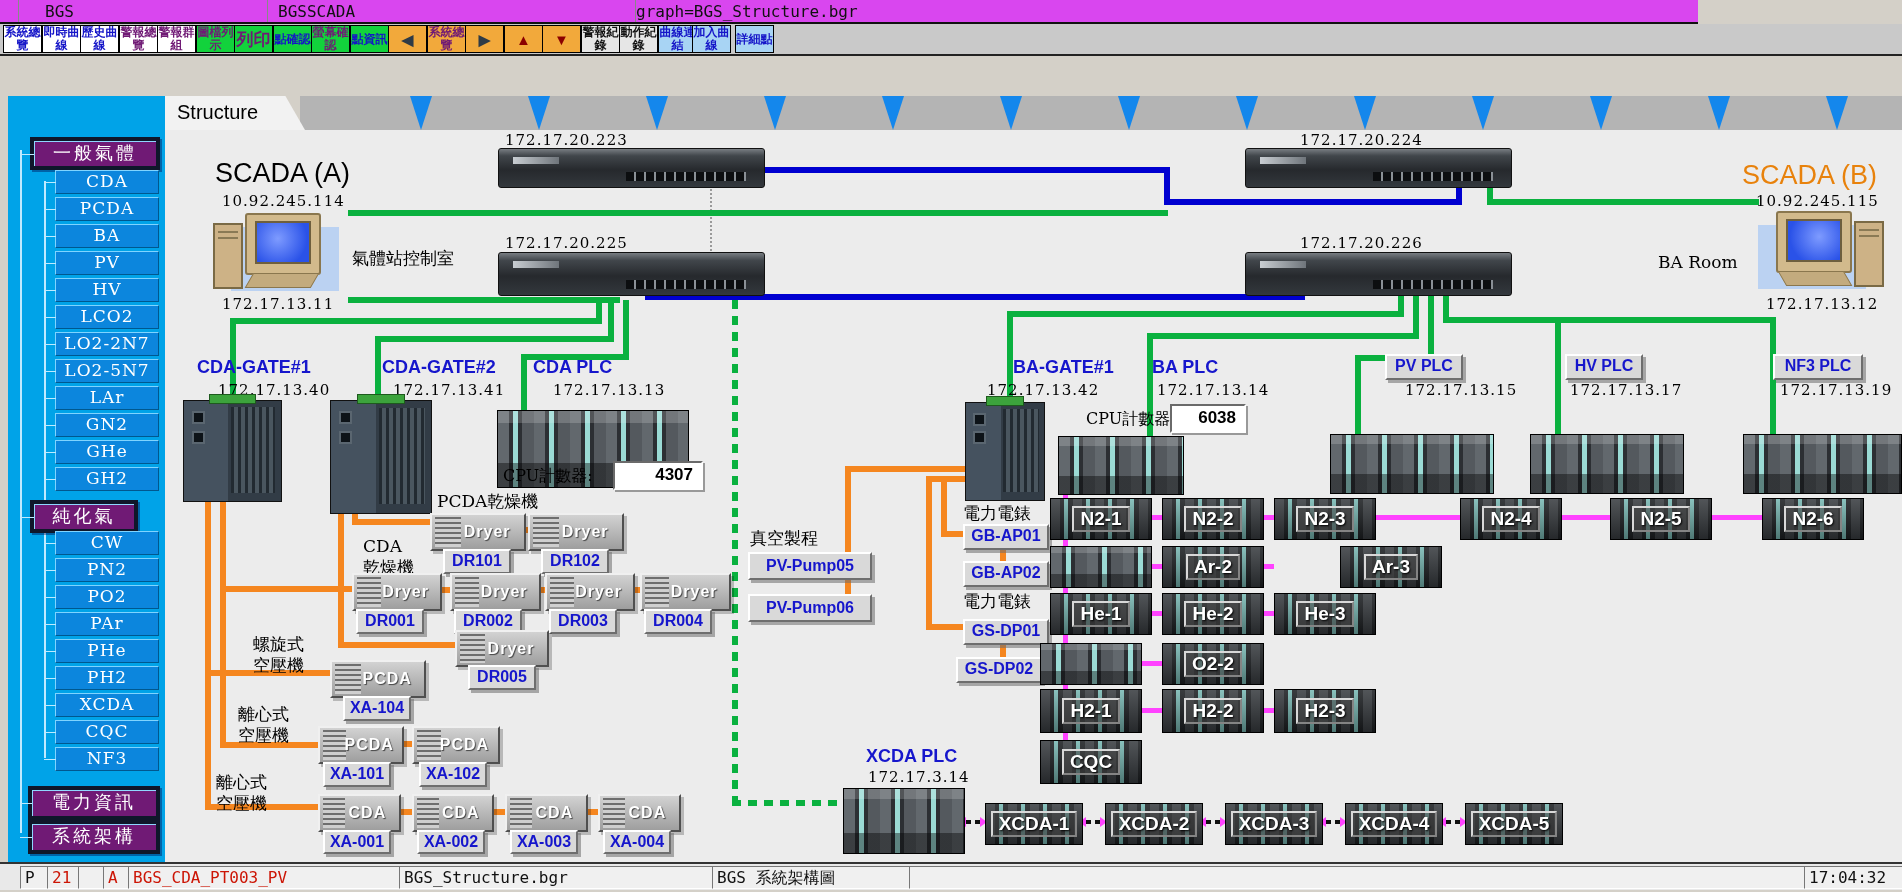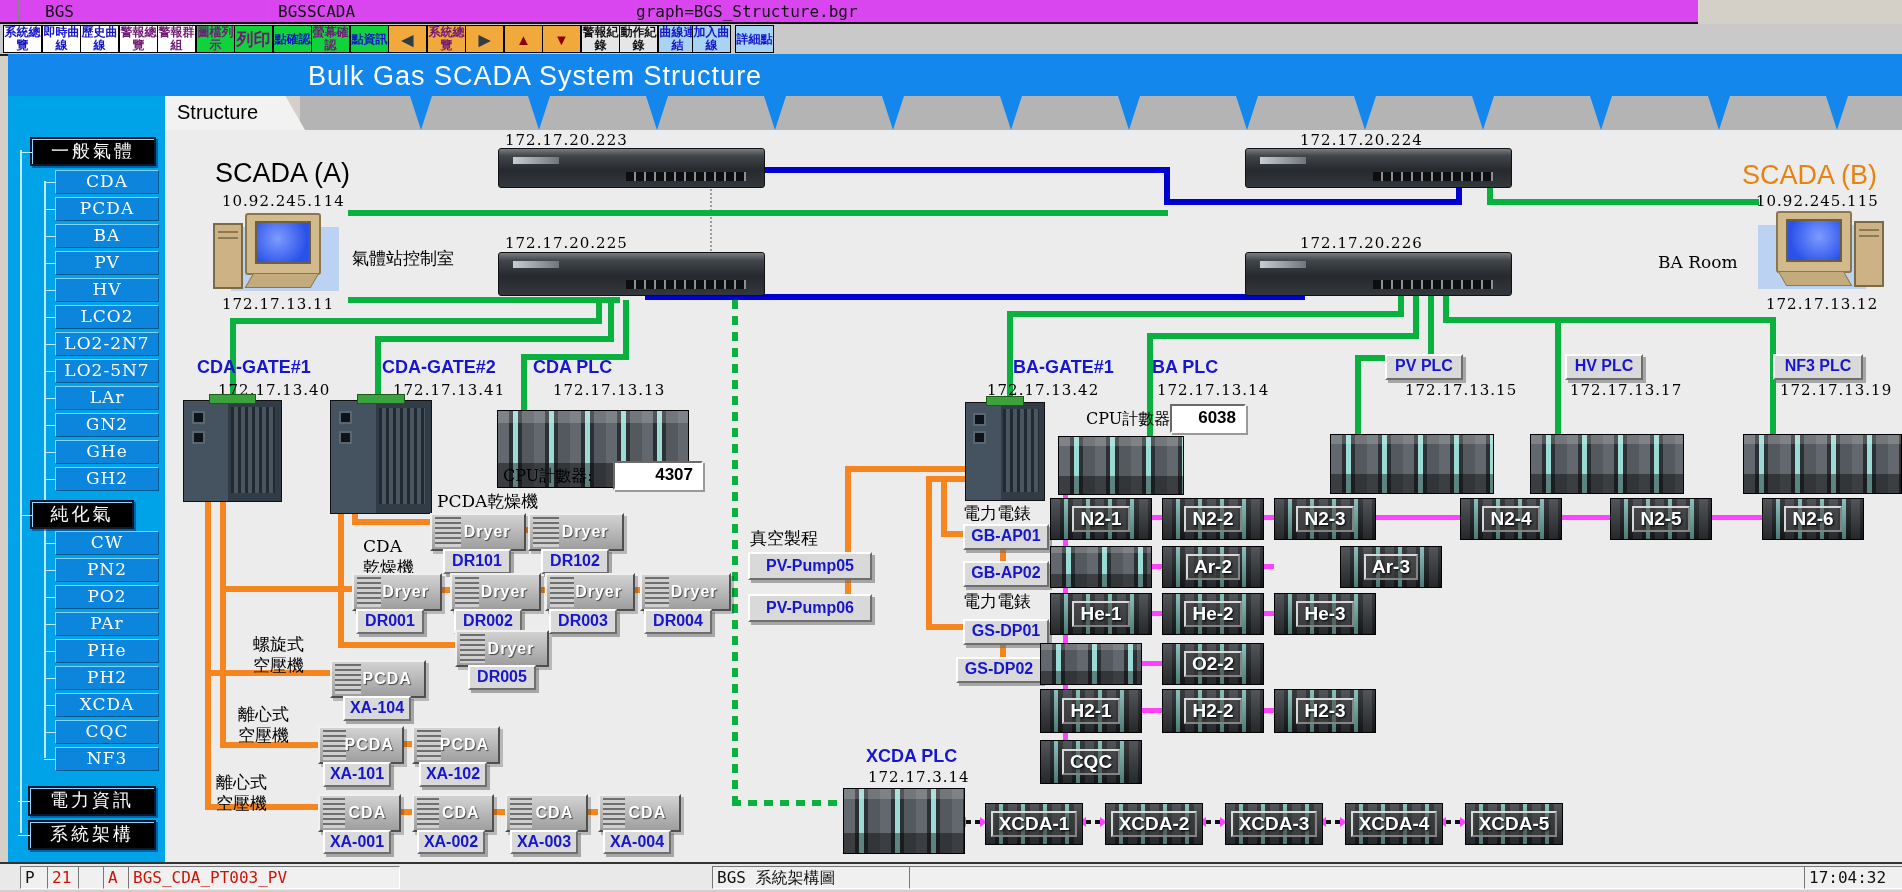--- a/index.html
+++ b/index.html
@@ -17,21 +17,21 @@
   .ar{font-size:15px;color:#2F3B46;} .arr{font-size:15px;color:#8B0000;}
   
   .banner{position:absolute;left:8px;top:54px;width:1894px;height:42px;background:#1487EC;}
   .banner .title{position:absolute;left:300px;top:7px;color:#fff;font:27px "Liberation Sans",sans-serif;letter-spacing:1px;white-space:nowrap;}
   .tabstrip{position:absolute;left:300px;top:96px;width:1602px;height:34px;background:#B4B4B4;}
   .tab-active{position:absolute;left:165px;top:96px;width:140px;height:34px;background:#F2F2F2;clip-path:polygon(0 0,86% 0,100% 100%,0 100%);}
   .tab-active span{position:absolute;left:12px;top:5px;font:20px "Liberation Sans",sans-serif;color:#000;}
   .wedge{position:absolute;top:96px;width:0;height:0;border-left:11px solid transparent;border-right:11px solid transparent;border-top:34px solid #1487EC;}
   
   .sidebar{position:absolute;left:8px;top:96px;width:157px;height:766px;background:#00A3E8;}
-  .sb-head{position:absolute;background:#000000;border:2px solid #0f172a;box-shadow:inset 1px 1px 0 #8fd7ff,2px 2px 0 rgba(0,0,70,.4);color:#fff;font:18px "DejaVu Serif",serif;text-align:center;letter-spacing:3px;line-height:24px;cursor:pointer;}
+  .sb-head{position:absolute;background:#701a75;border:4px solid #0f172a;box-shadow:inset 1px 1px 0 #8fd7ff,2px 2px 0 rgba(0,0,70,.4);color:#fff;font:18px "DejaVu Serif",serif;text-align:center;letter-spacing:3px;line-height:24px;cursor:pointer;}
   .sb-item{position:absolute;width:102px;height:22px;background:#0C86DD;border-top:1px solid #7fd4ff;border-left:1px solid #7fd4ff;border-bottom:1px solid #00588f;border-right:1px solid #00588f;color:#fff;font:17px "DejaVu Serif",serif;text-align:center;line-height:21px;letter-spacing:1px;cursor:pointer;}
   .sb-item::before,.sb-head::before{content:'';position:absolute;left:-12px;top:50%;width:12px;height:1px;background:#BFEAFF;}
   .tline{position:absolute;background:#BFEAFF;}
   
   .main{position:absolute;left:165px;top:130px;width:1737px;height:732px;background:#ECECEC;}
   
   .ln{position:absolute;}
   .lg{background:#0AB13F;} .lb{background:#0000D0;} .lo{background:#F5861F;} .lm{background:#FF42FF;}
   .gdv{background:repeating-linear-gradient(180deg,#0AB13F 0 9px,transparent 9px 16px);}
   .gdh{background:repeating-linear-gradient(90deg,#0AB13F 0 9px,transparent 9px 16px);}
@@ -111,23 +111,20 @@
     <div class="tb bg-o ar" style="left:465px">▶</div>
     <div class="tb bg-o arr" style="left:504px">▲</div>
     <div class="tb bg-o arr" style="left:542px">▼</div>
     <div class="tb bg-gr tblk" style="left:581px">警報紀錄</div>
     <div class="tb bg-gr tblk" style="left:619px">動作紀錄</div>
     <div class="tb bg-b tblu" style="left:658px">曲線連結</div>
     <div class="tb bg-b tblu" style="left:692px">加入曲線</div>
     <div class="tb bg-b tblu" style="left:735px">詳細點</div>
   </div>
 
-  <div class="banner">
-    <div class="title">Bulk Gas SCADA System Structure</div>
-  </div>
   <div class="tabstrip"></div>
   <div class="wedge" style="left:410px"></div>
   <div class="wedge" style="left:528px"></div>
   <div class="wedge" style="left:646px"></div>
   <div class="wedge" style="left:764px"></div>
   <div class="wedge" style="left:882px"></div>
   <div class="wedge" style="left:1000px"></div>
   <div class="wedge" style="left:1118px"></div>
   <div class="wedge" style="left:1236px"></div>
   <div class="wedge" style="left:1354px"></div>
@@ -481,17 +478,18 @@
       <span>XCDA-5</span>
     </div>
 
 
   <div class="statusbar">
     <div class="sbc" style="left:20px;width:18px">P</div>
     <div class="sbc red" style="left:47px;width:22px">21</div>
     <div class="sbc" style="left:78px;width:16px"></div>
     <div class="sbc red" style="left:103px;width:16px">A</div>
     <div class="sbc red" style="left:128px;width:262px">BGS_CDA_PT003_PV</div>
+    <div class="sbc" style="left:399px;width:304px">BGS_Structure.bgr</div>
     <div class="sbc" style="left:712px;width:188px">BGS 系統架構圖</div>
     <div class="sbc" style="left:909px;width:886px"></div>
     <div class="sbc" style="left:1804px;width:94px">17:04:32</div>
   </div>
 </div>
 
 </body></html>

